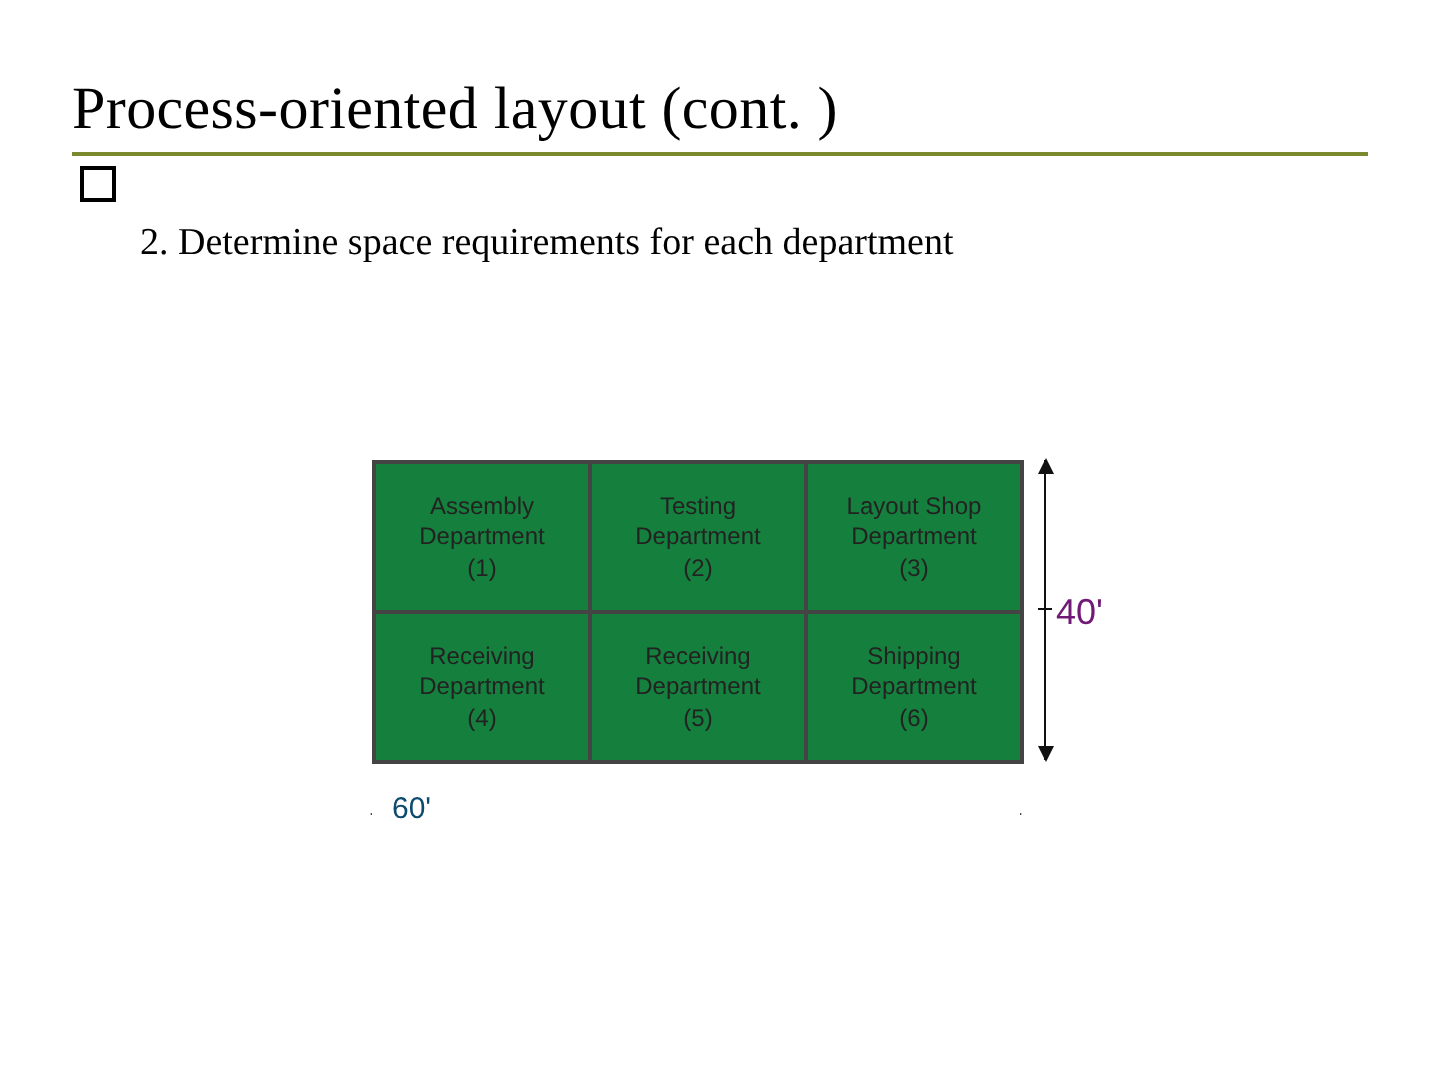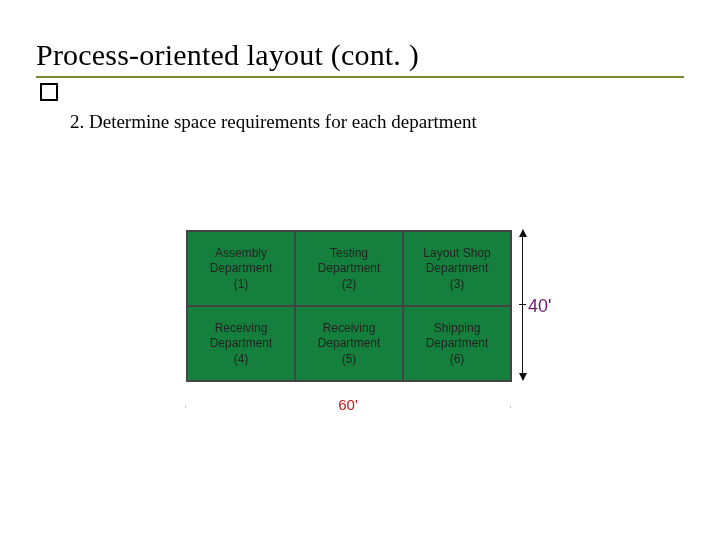--- a/index.html
+++ b/index.html
@@ -149,23 +149,23 @@
   .htick {
     position: absolute;
     top: 10px; width: 1.2px; height: 9px; background:#111;
   }
   .htick.t1 { left: 108px; }
   .htick.t2 { left: 216px; }
   .hlabel {
     position: absolute;
     left: 0; width: 324px;
     top: 4px;
-    text-align: center;
+    text-align: left;
     font-size: 15px;
-    color:#b91c1c;
+    color:#0c4a6e;
     background: #fff;
   }
   .hlabel span {
     background:#fff;
     padding: 0 10px;
   }
 </style>
 </head>
 <body>
 

